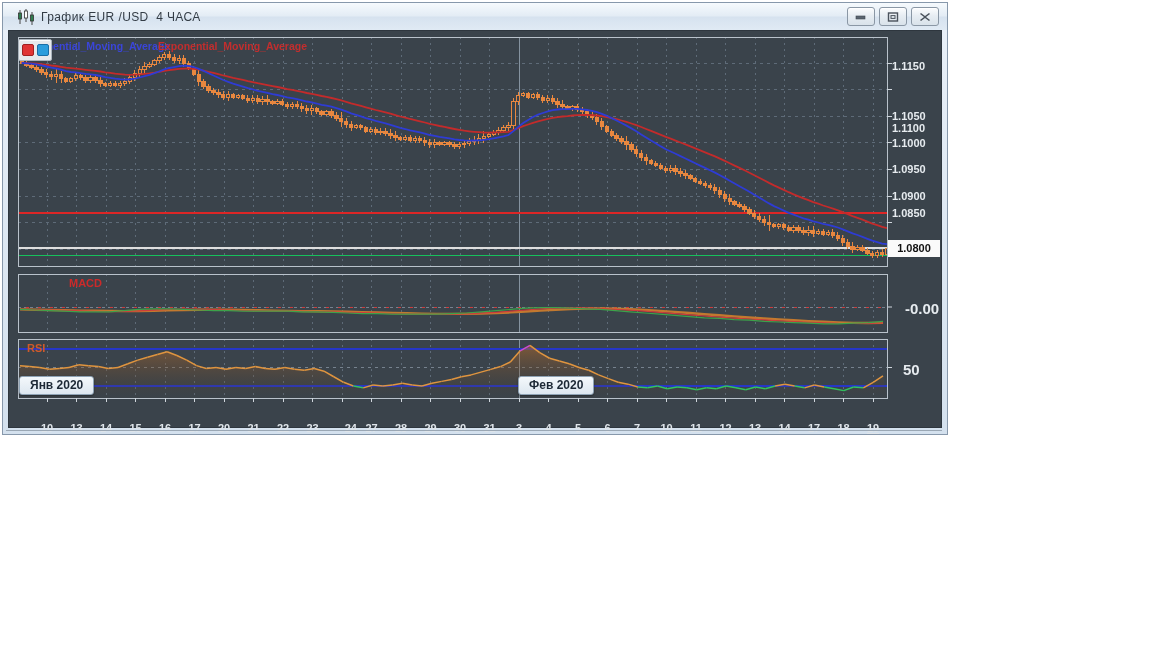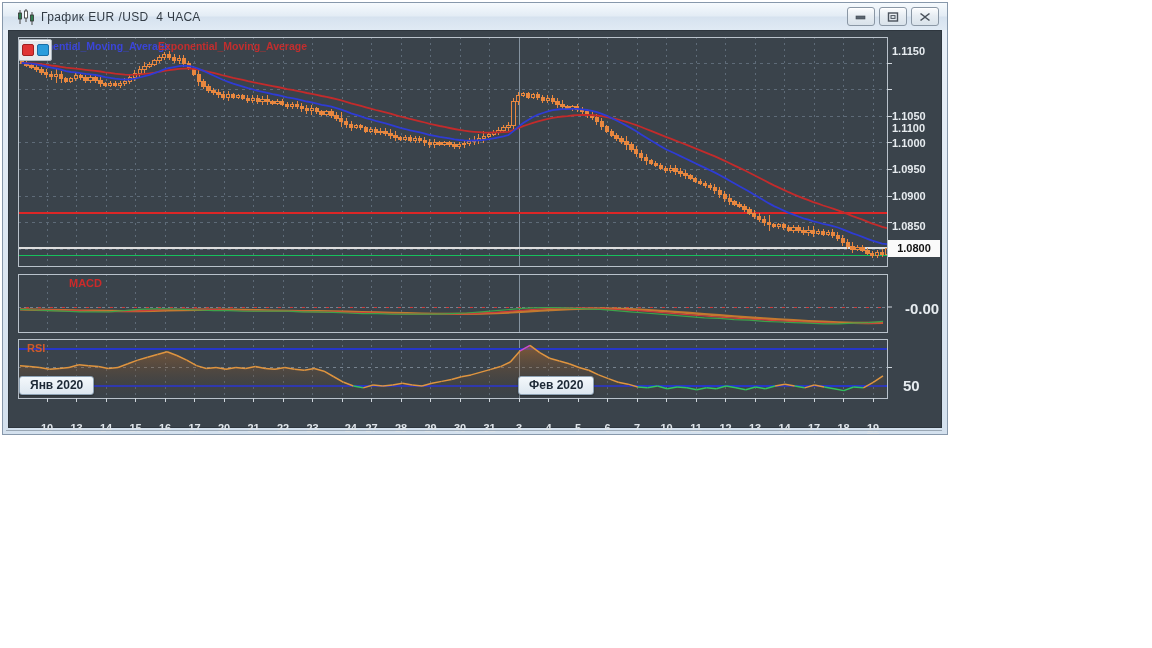--- a/index.html
+++ b/index.html
@@ -27,21 +27,21 @@
   .sw.blue{background:#2b9ddc;border:1px solid #1a6ea6;}
   .legend{position:absolute;left:13px;top:10px;z-index:2;font-size:10.5px;font-weight:700;white-space:nowrap;}
   .lg{position:absolute;top:0;}
   .lg.blue{left:0;color:#3a45d8;}
   .lg.red{left:137px;color:#c22e2e;}
   .panel-label{position:absolute;font-size:11px;font-weight:700;z-index:2;}
   .panel-label.macd{left:13px;top:247px;color:#cc2a2a;padding-left:48px;}
   .panel-label.rsi{left:19px;top:312px;color:#d05a2a;}
   .axis-label{position:absolute;font-size:15px;font-weight:700;color:#e6ebef;z-index:2;}
   .axis-label.macd-axis{left:897px;top:270px;}
-  .axis-label.rsi-axis{left:895px;top:331px;margin-top:16px;}
+  .axis-label.rsi-axis{left:895px;top:331px;}
   .pricebox{position:absolute;left:880px;top:211px;width:52px;height:17px;background:#fafafa;
     color:#111;font-size:11px;font-weight:700;text-align:center;line-height:17px;z-index:3;}
   .plabel{position:absolute;left:884px;width:48px;height:14px;font-size:11px;font-weight:700;
     color:#e6ebef;line-height:14px;}
   .xlabel{position:absolute;width:30px;text-align:center;top:392px;font-size:11px;font-weight:700;
     color:#dfe5ea;}
   .monthbox{position:absolute;top:346px;height:19px;line-height:17px;padding:0 10px;z-index:4;
     font-size:12px;font-weight:700;color:#1c2835;border:1px solid #8fa3b5;border-radius:3px;
     background:linear-gradient(#f4f8fb,#dde7f0);box-shadow:0 1px 2px rgba(0,0,0,.35);}
   .monthbox.m1{left:11px;}
@@ -737,27 +737,27 @@
     <div class="panel-label rsi">RSI</div>
     <div class="axis-label macd-axis">-0.00</div>
     <div class="axis-label rsi-axis">50</div>
 
     <div class="pricebox" style="top: 210.136px;">1.0800</div>
 
     <div class="monthbox m1">Янв 2020</div>
     <div class="monthbox m2">Фев 2020</div>
 
     <div id="price-labels">
-        <div class="plabel" style="top: 14px;">1.1150</div>
+        <div class="plabel" style="top: 29px;">1.1150</div>
         <div class="plabel" style="top: 52.6px; margin-top: 38px;">1.1100</div>
         <div class="plabel" style="top: 79.2px;">1.1050</div>
         <div class="plabel" style="top: 105.8px;">1.1000</div>
         <div class="plabel" style="top: 132.4px;">1.0950</div>
         <div class="plabel" style="top: 159px;">1.0900</div>
-        <div class="plabel" style="top: 189px;">1.0850</div>
+        <div class="plabel" style="top: 176px;">1.0850</div>
       </div>
     <div id="x-labels">
         <div class="xlabel" style="left: 24px;">10</div>
         <div class="xlabel" style="left: 53.5px;">13</div>
         <div class="xlabel" style="left: 83px;">14</div>
         <div class="xlabel" style="left: 112.5px;">15</div>
         <div class="xlabel" style="left: 142px;">16</div>
         <div class="xlabel" style="left: 171.5px;">17</div>
         <div class="xlabel" style="left: 201px;">20</div>
         <div class="xlabel" style="left: 230.5px;">21</div>

